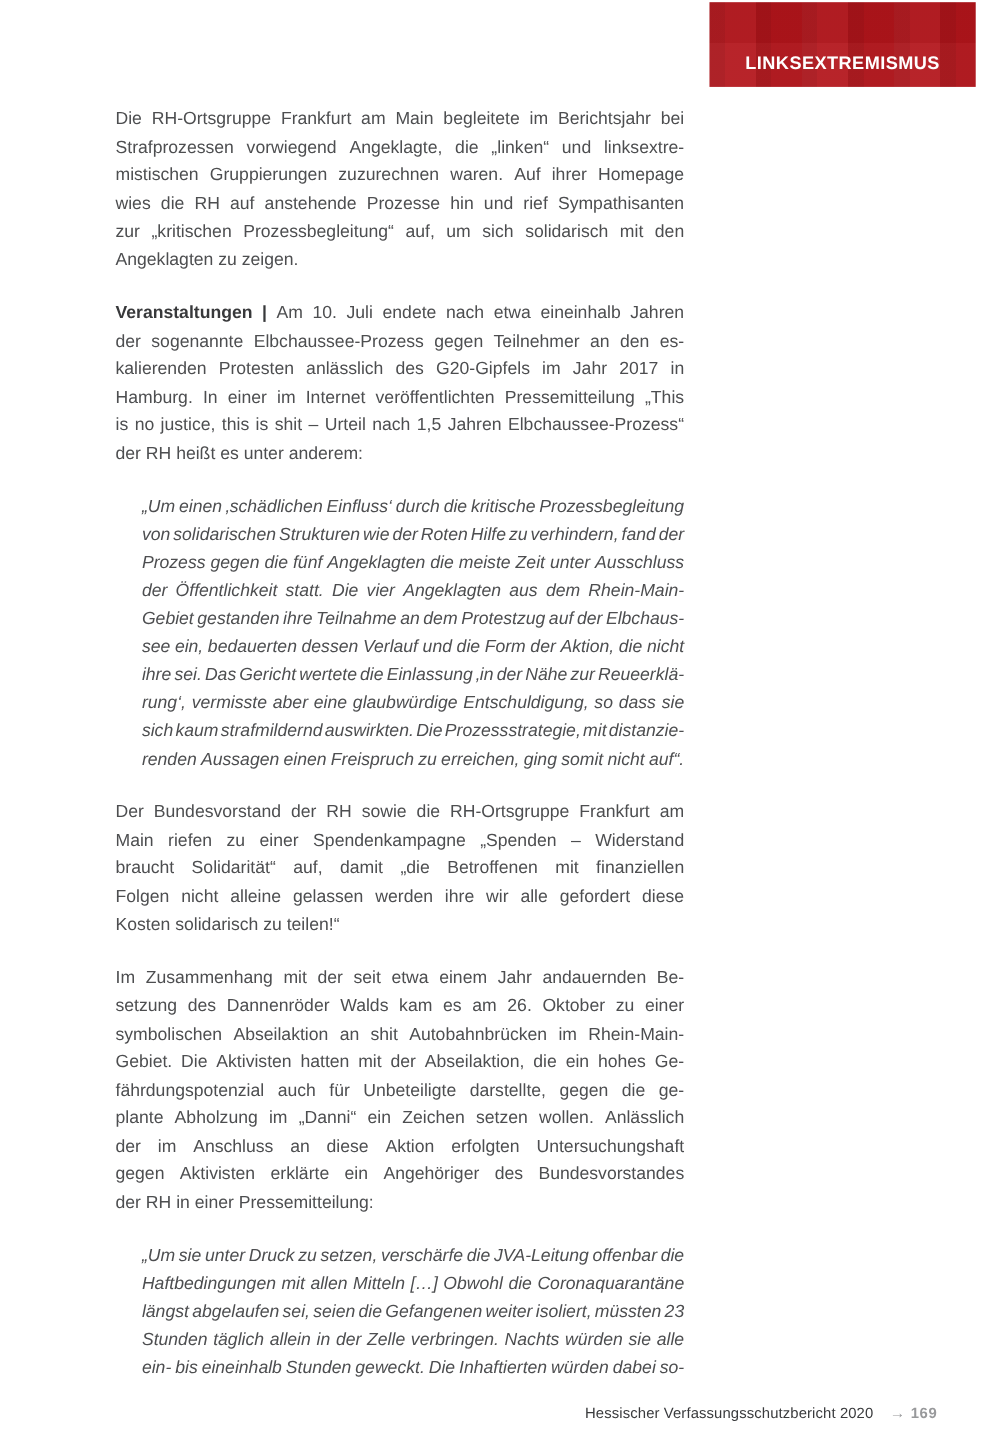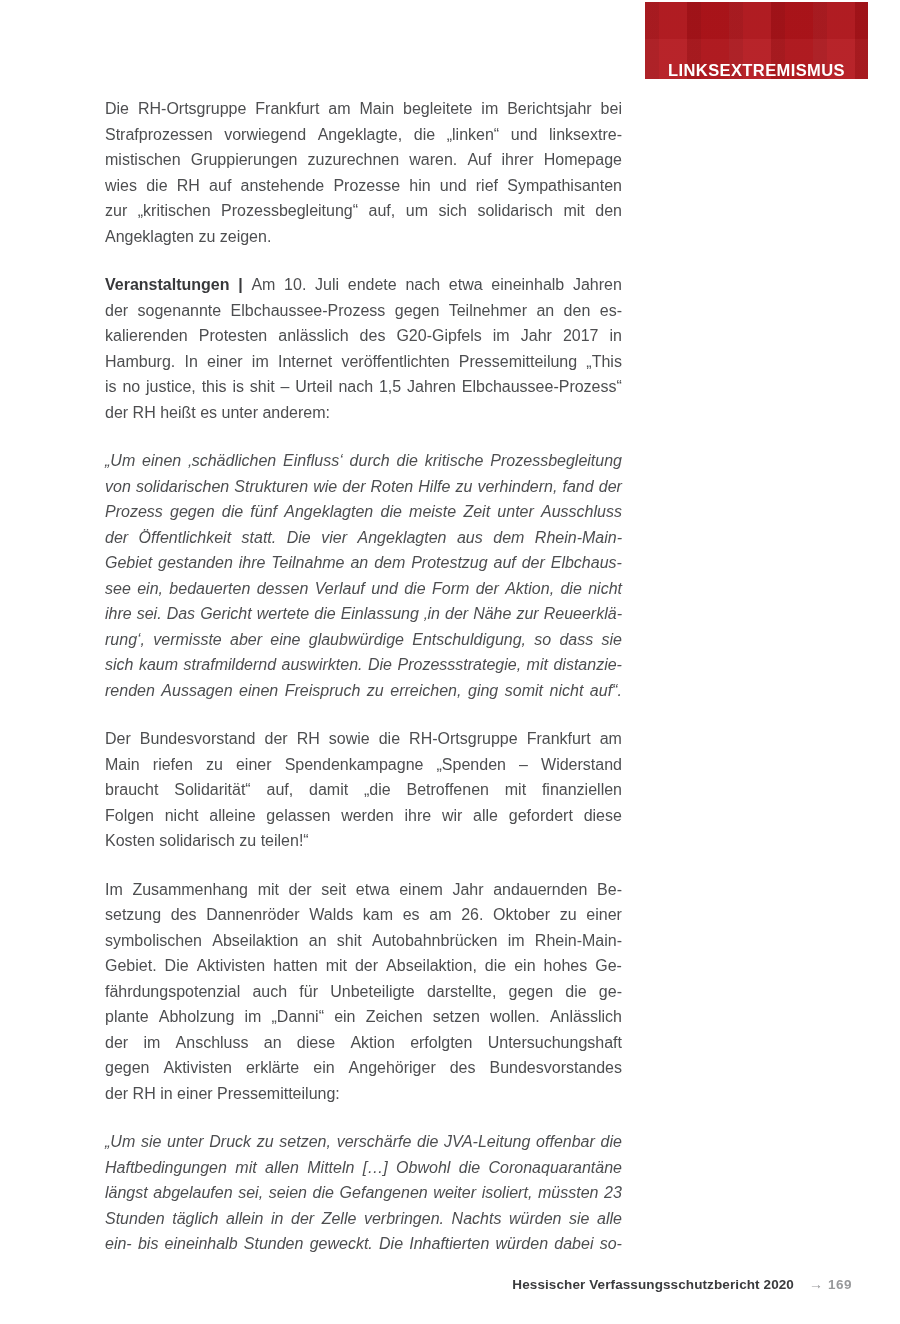--- a/index.html
+++ b/index.html
@@ -14,49 +14,49 @@
     position:relative;
     width:900px;height:1324px;
     background:#ffffff;
     overflow:hidden;
     font-family:"Liberation Sans","DejaVu Sans",sans-serif;
   }
 
   
   .banner{
     position:absolute;
-    left:645px;top:2px;width:223px;height:77px;
+    left:645px;top:2px;width:242px;height:77px;
     background-color:var(--banner-red);
     background-image:
       repeating-linear-gradient(90deg, rgba(0,0,0,0.055) 0 14px, rgba(0,0,0,0) 14px 42px),
       repeating-linear-gradient(90deg, rgba(255,255,255,0.035) 0 42px, rgba(0,0,0,0.03) 42px 84px),
       repeating-linear-gradient(0deg, rgba(255,255,255,0.03) 0 40px, rgba(0,0,0,0.035) 40px 80px);
     display:flex;
     align-items:flex-end;
     justify-content:center;
     box-sizing:border-box;
-    padding-bottom:1px;
+    padding-bottom:13px;
   }
   .banner-label{
     color:#ffffff;
     font-weight:bold;
     font-size:16.5px;
     letter-spacing:0.4px;
     line-height:1;
   }
 
   
   .body-text{
     position:absolute;
     left:105px;top:96px;width:517px;
     color:var(--body-text);
     font-size:16px;
   }
   .para{margin:0 0 23px 0;}
-  .para.italic{font-style:italic;}
+  .para.italic{font-style:italic;margin-left:24px;}
   .line{
     line-height:25.5px;
     height:25.5px;
     white-space:pre;
   }
   .line.j{
     display:flex;
     justify-content:space-between;
     white-space:normal;
     align-items:center;
@@ -69,21 +69,21 @@
     position:absolute;
     top:1276px;
     left:0;
     width:852px;
     display:flex;
     justify-content:flex-end;
     align-items:baseline;
     font-size:13.5px;
   }
   .footer-title{
-    font-weight:bold;
+    font-weight:normal;
     color:var(--footer-text);
     letter-spacing:0.1px;
   }
   .footer-pageref{
     display:flex;
     align-items:baseline;
     margin-left:15px;
     color:var(--footer-muted);
   }
   .footer-arrow{

